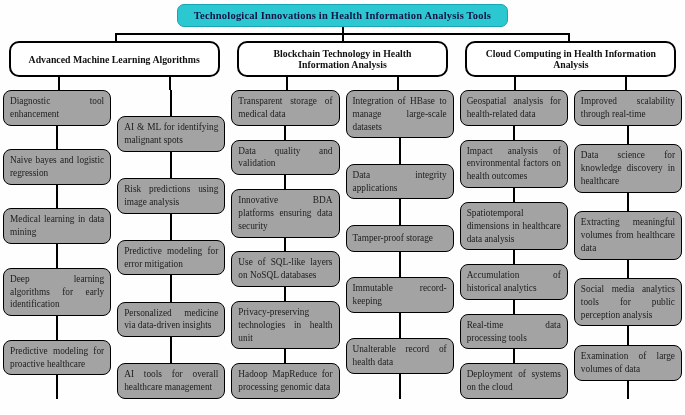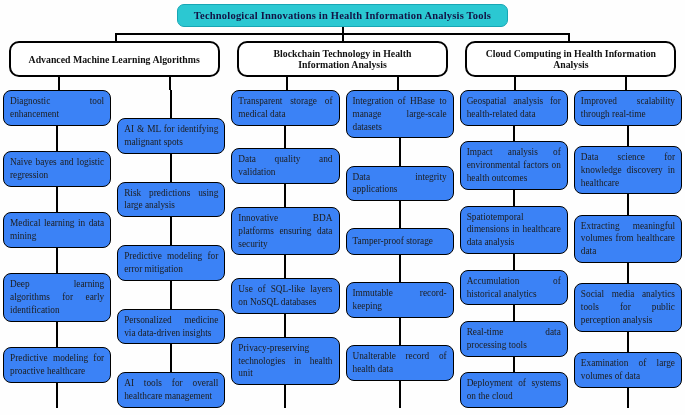--- a/index.html
+++ b/index.html
@@ -1,21 +1,21 @@
 <!DOCTYPE html>
 <html><head>
 <meta charset="utf-8">
 <style>
   * { box-sizing: border-box; margin: 0; padding: 0; }
   body { margin: 0; background: #ffffff; }
   .page {
     width: 685px; height: 415px; background: #fefefe;
     font-family: "Liberation Serif", "DejaVu Serif", serif;
     display: flex; flex-direction: column;
-    padding: 4px 3px 7px; position: relative; overflow: hidden;
+    padding: 4px 3px 16px; position: relative; overflow: hidden;
   }
   .title-row { display: flex; justify-content: center; }
   .title-box {
     background: #2bc8d2; border: 1.5px solid #18a6b4; border-radius: 7px;
     padding: 5px 16px; font-weight: bold; font-size: 10.5px; color: #121244;
     letter-spacing: .2px; text-align: center;
   }
   .top-connectors { position: relative; height: 14px; }
   .vline { position: absolute; background: #000; width: 2px; }
   .hline { position: absolute; background: #000; height: 2px; }
@@ -25,21 +25,21 @@
     border: 2px solid #000; border-radius: 10px; min-height: 36px;
     display: flex; align-items: center; justify-content: center;
     text-align: center; font-weight: bold; font-size: 9.8px; color: #111;
     padding: 2px 8px; margin: 0 auto; width: 95%; background: #fff;
   }
   .header-drop { position: relative; height: 13px; }
   .header-drop .vline { top: 0; bottom: 0; }
   .cols { flex: 1; display: flex; gap: 6px; min-height: 0; }
   .col { flex: 1 1 0; display: flex; flex-direction: column; min-width: 0; }
   .leaf {
-    border: 1.6px solid #000; border-radius: 8px; background: #3b82f6;
+    border: 1.6px solid #000; border-radius: 8px; background: #a3a3a3;
     padding: 4px 6px; display: flex; align-items: center; min-height: 27px;
     font-size: 9.3px; line-height: 1.38; color: #1d1d1d;
   }
   .leaf span { display: block; width: 100%; text-align: justify; }
   .link { flex: 1 1 10px; min-height: 6px; display: flex; justify-content: center; }
   .link i { display: block; width: 2px; height: 100%; background: #000; }
 </style>
 </head>
 <body>
 
@@ -102,21 +102,21 @@
           <div class="link">
               <i></i>
             </div>
           <div class="leaf">
               <span>AI &amp; ML for identifying malignant spots</span>
             </div>
           <div class="link">
               <i></i>
             </div>
           <div class="leaf">
-              <span>Risk predictions using large analysis</span>
+              <span>Risk predictions using image analysis</span>
             </div>
           <div class="link">
               <i></i>
             </div>
           <div class="leaf">
               <span>Predictive modeling for error mitigation</span>
             </div>
           <div class="link">
               <i></i>
             </div>
@@ -164,20 +164,23 @@
             </div>
           <div class="link">
               <i></i>
             </div>
           <div class="leaf">
               <span>Privacy-preserving technologies in health unit</span>
             </div>
           <div class="link">
               <i></i>
             </div>
+          <div class="leaf">
+              <span>Hadoop MapReduce for processing genomic data</span>
+            </div>
         </div>
         <div class="col">
           <div class="leaf">
               <span>Integration of HBase to manage large-scale datasets</span>
             </div>
           <div class="link">
               <i></i>
             </div>
           <div class="leaf">
               <span>Data integrity applications</span>

